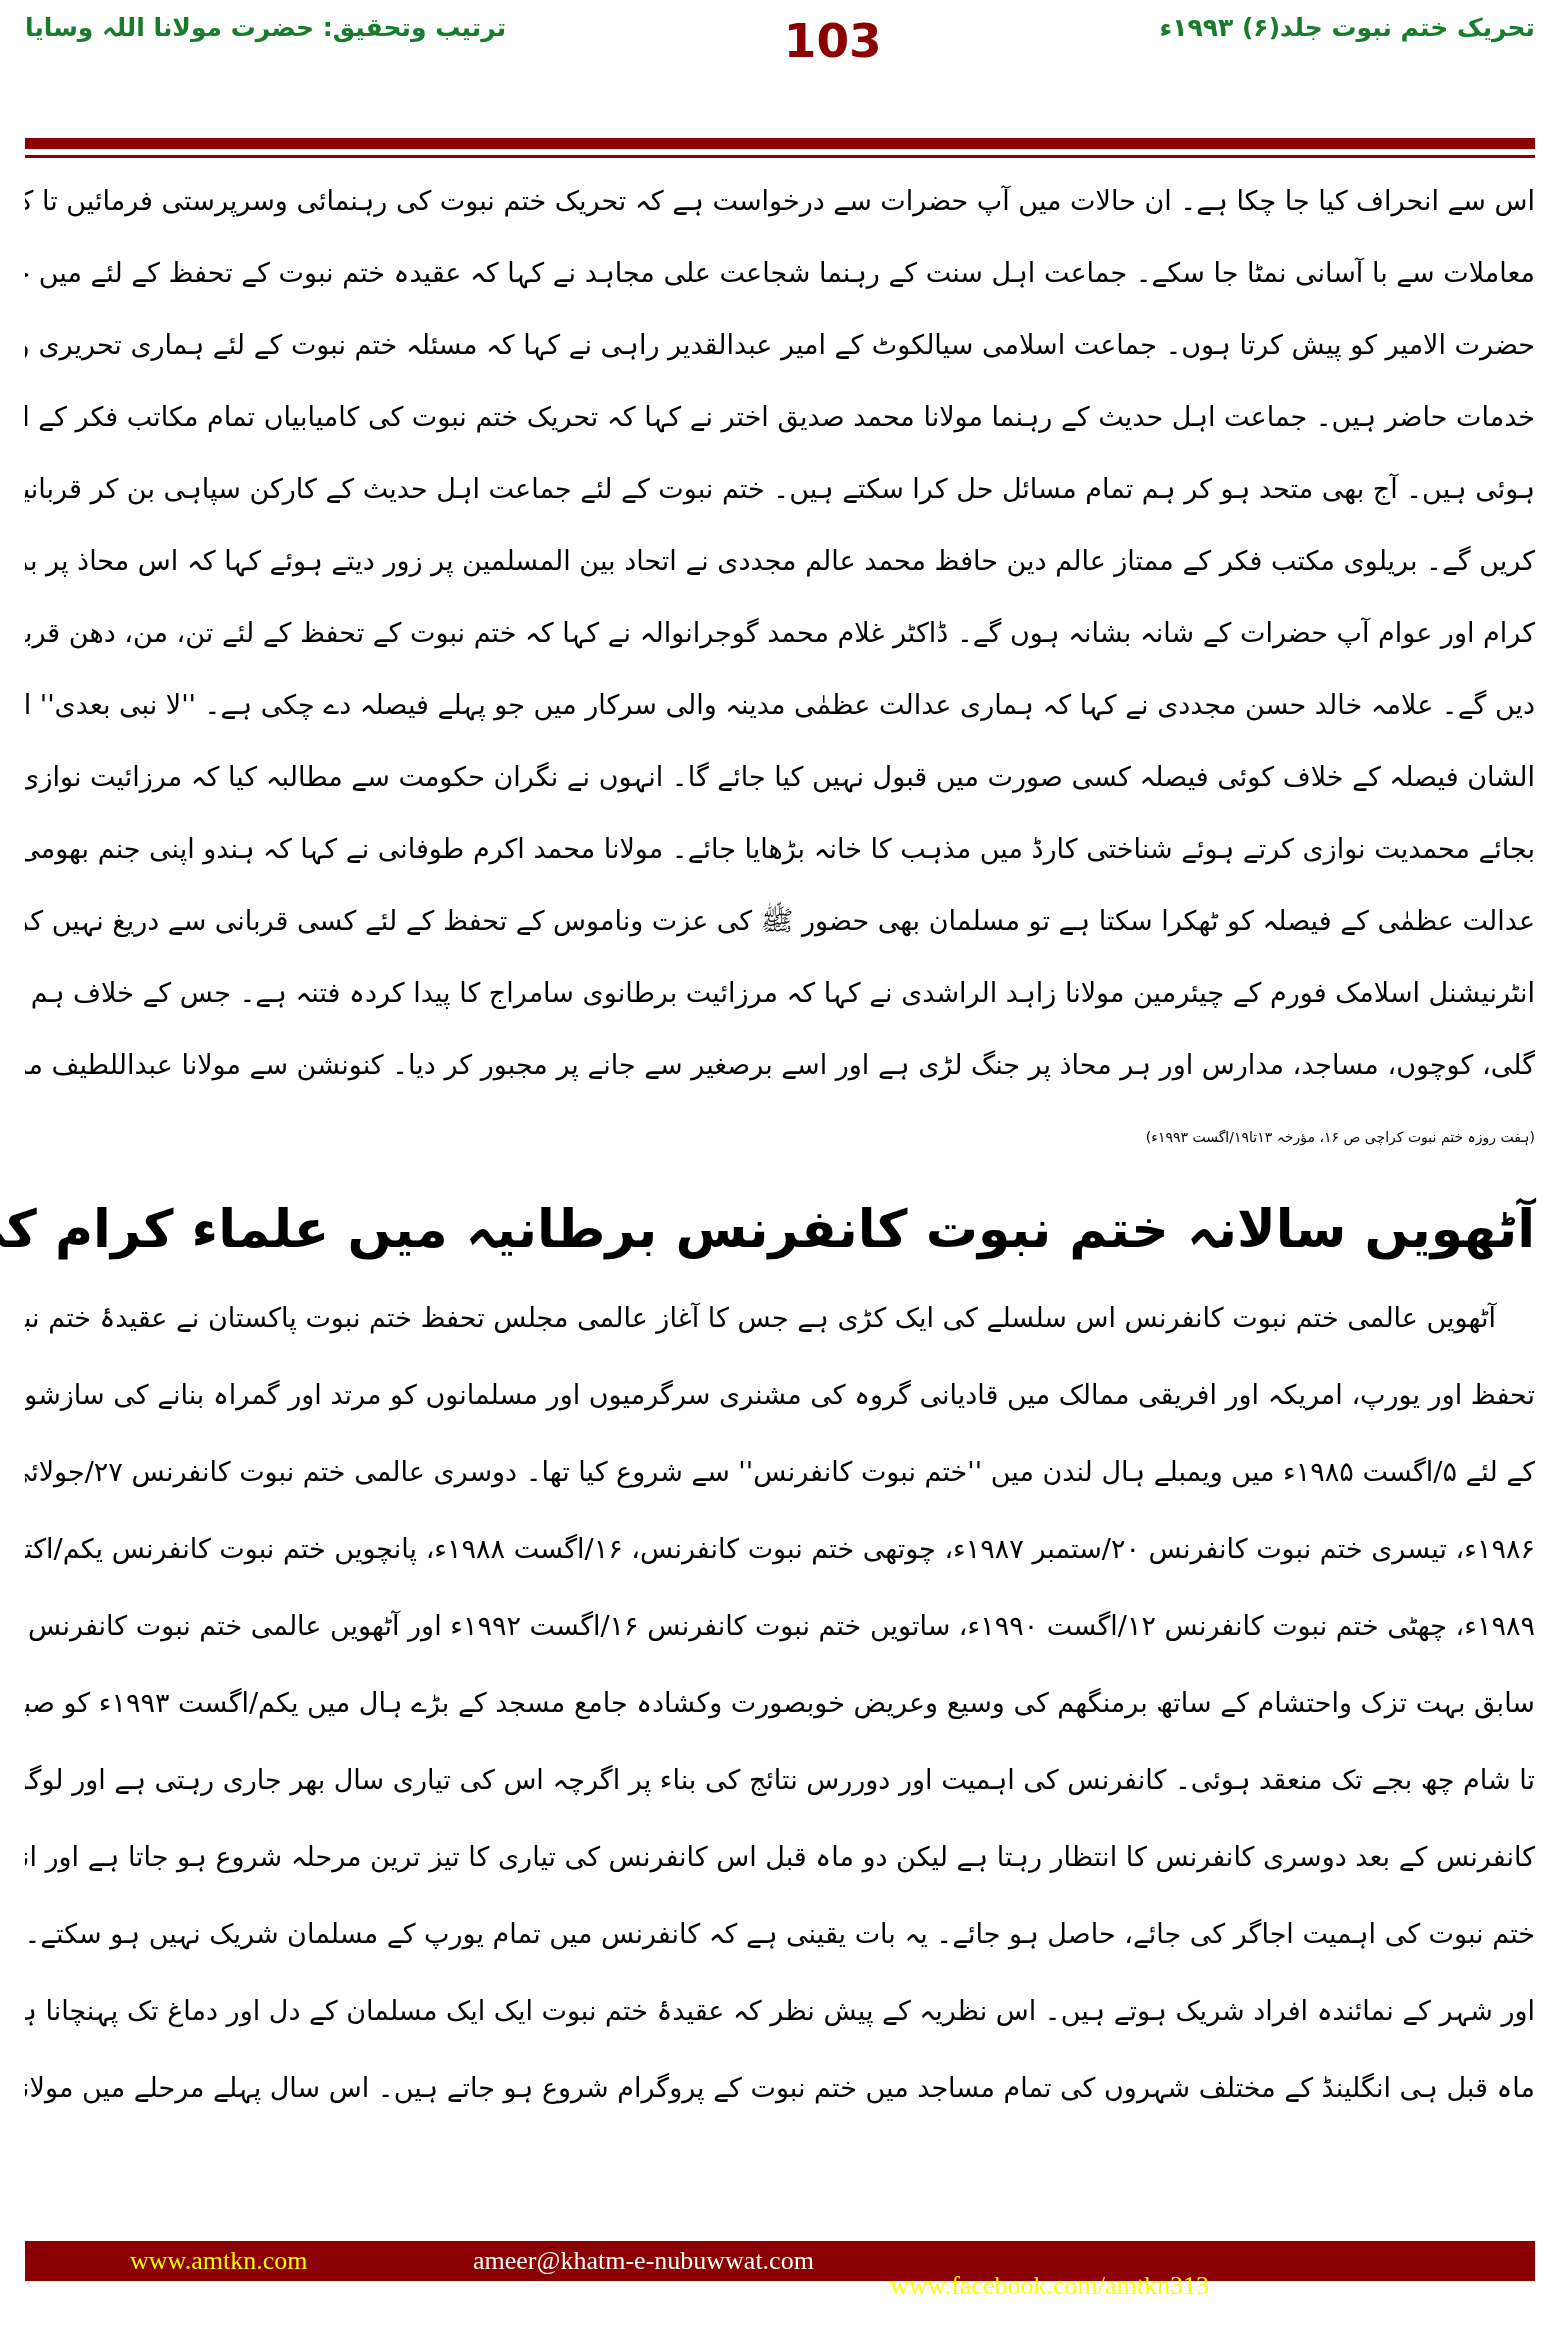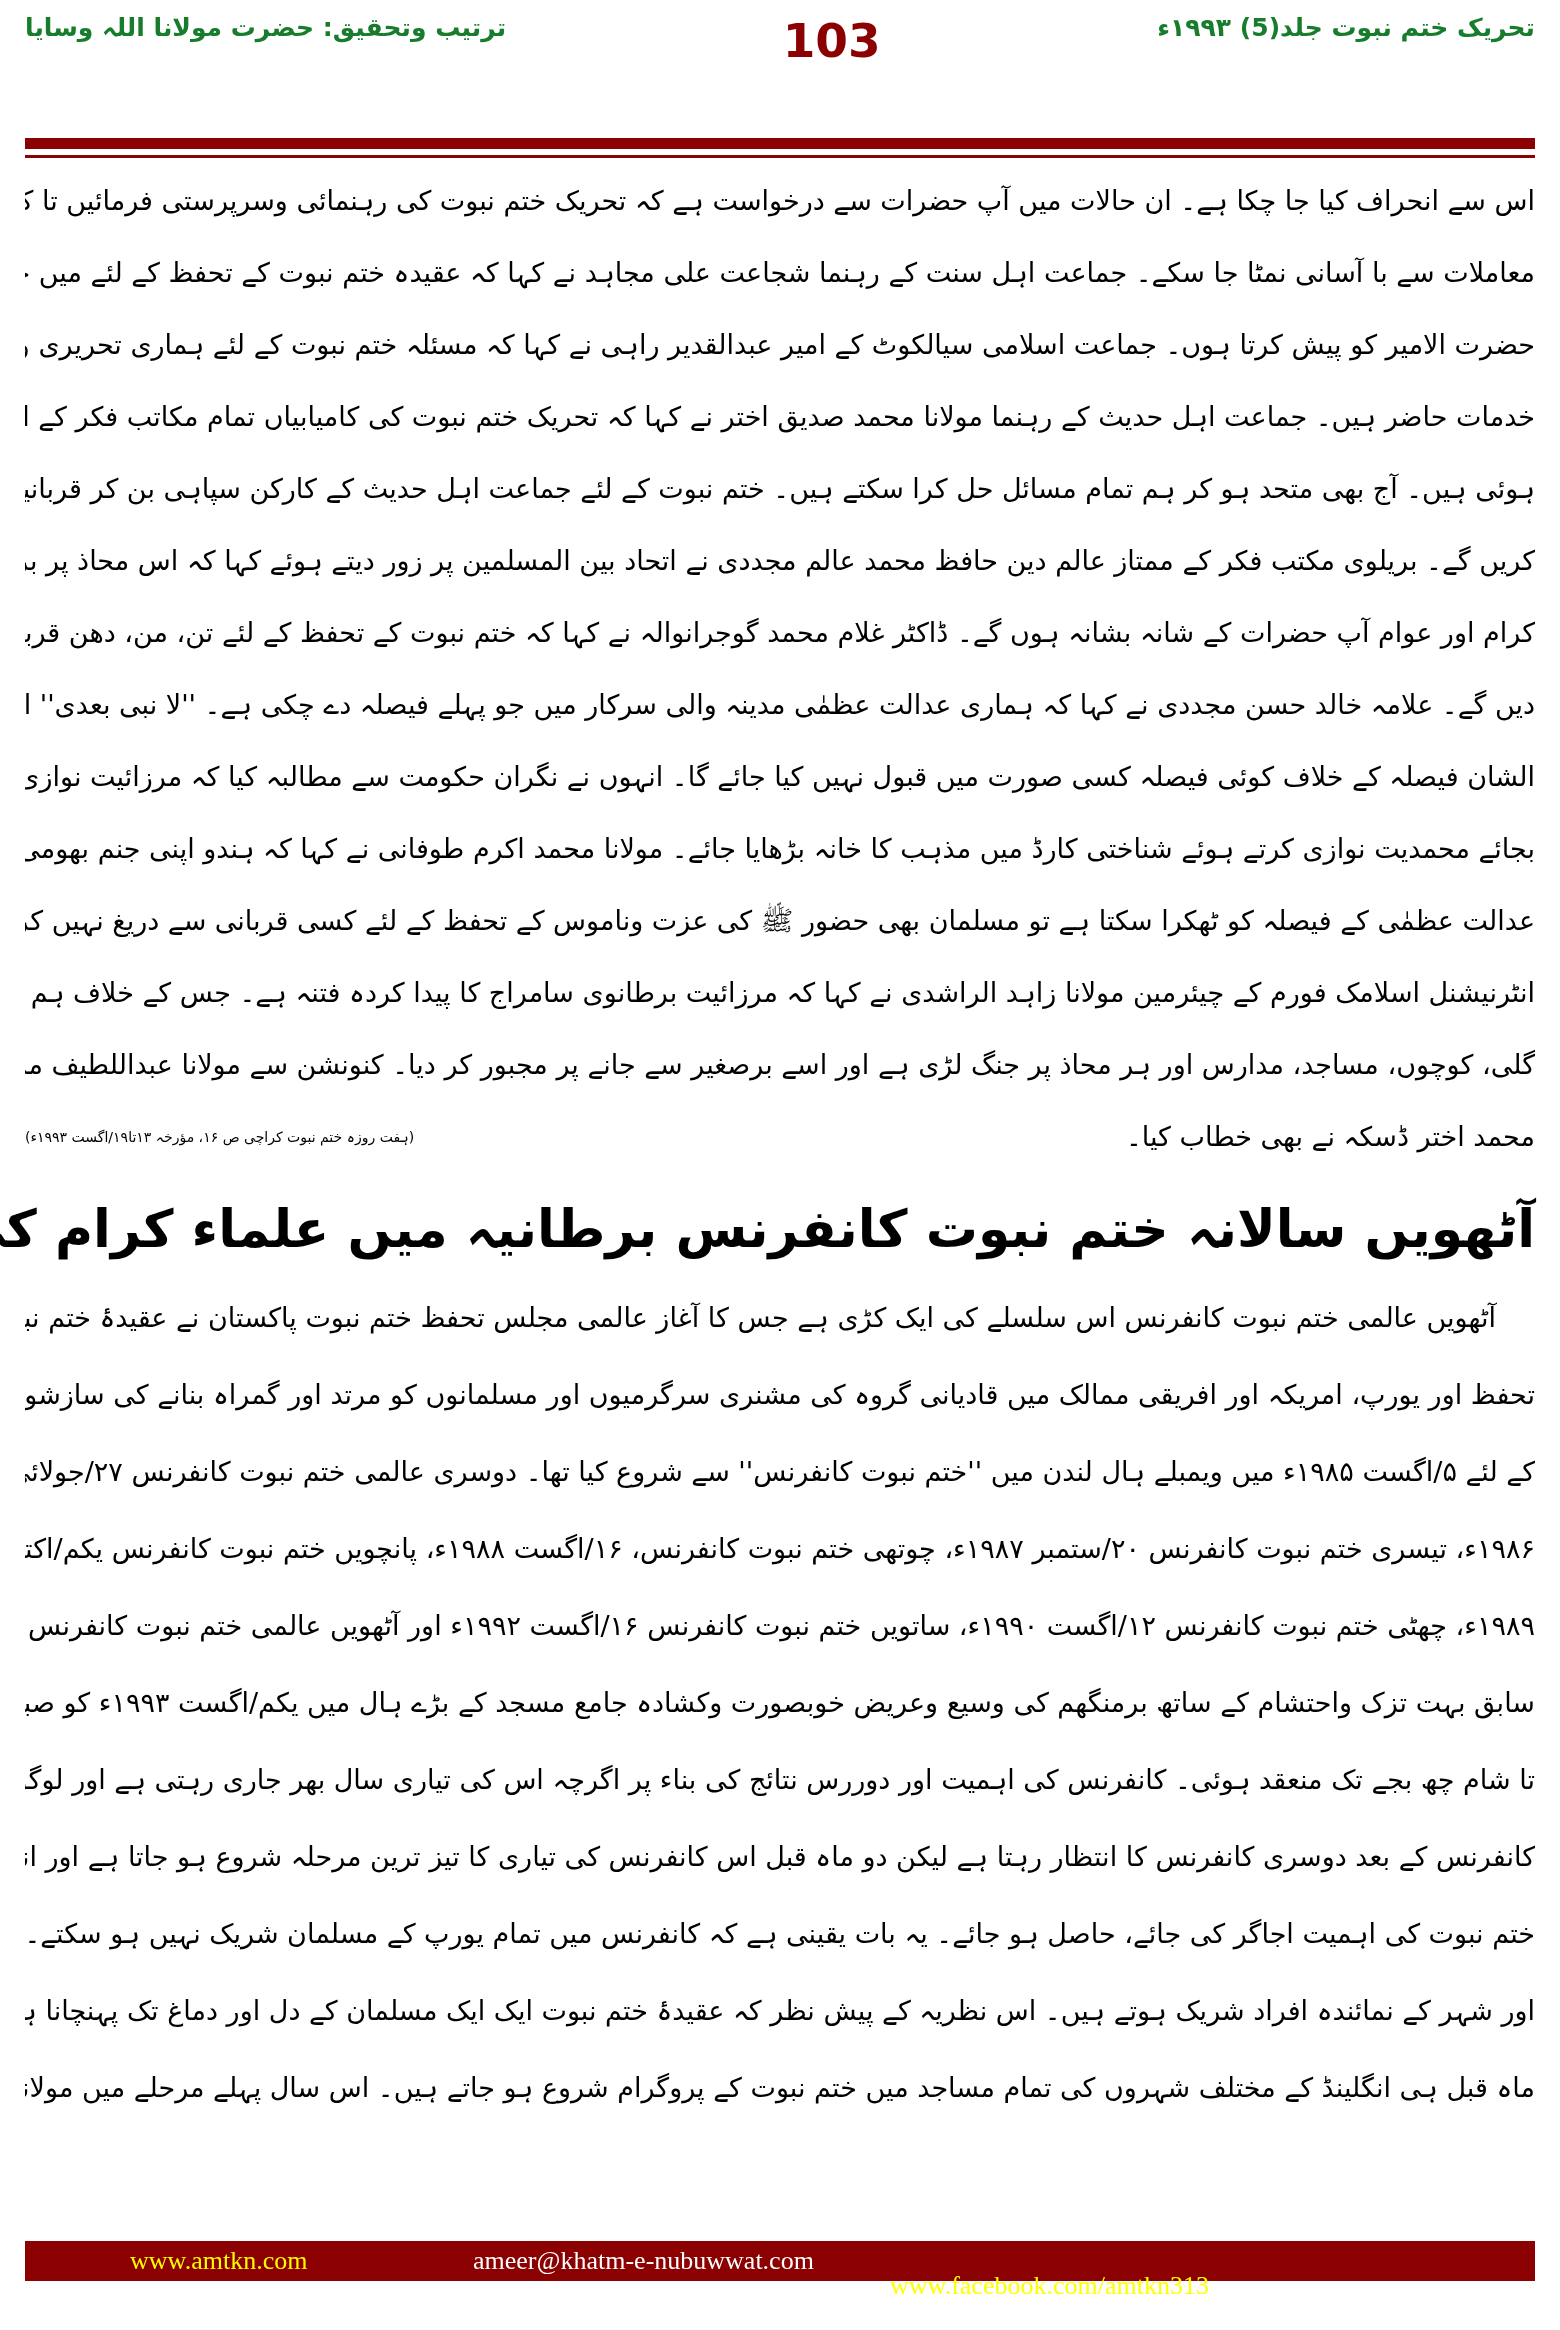--- a/index.html
+++ b/index.html
@@ -65,21 +65,21 @@
   .f-fb{left:865px;color:#ffff00;margin-top:25px;}
 </style>
 </head>
 <body>
 
 <div class="page">
 
   <div class="hdr">
     <div class="green">ترتیب وتحقیق: حضرت مولانا اللہ وسایا</div>
     <div class="pageno">103</div>
-    <div class="green">تحریک ختم نبوت جلد(5) ۱۹۹۳ء</div>
+    <div class="green">تحریک ختم نبوت جلد(۶) ۱۹۹۳ء</div>
   </div>
 
   <div class="rule-wrap">
     <div class="rule-thick"></div>
     <div class="rule-gap"></div>
     <div class="rule-thin"></div>
   </div>
 
   <div class="body">
 
@@ -91,21 +91,20 @@
       <div class="line">ہوئی ہیں۔ آج بھی متحد ہو کر ہم تمام مسائل حل کرا سکتے ہیں۔ ختم نبوت کے لئے جماعت اہل حدیث کے کارکن سپاہی بن کر قربانیاں پیش</div>
       <div class="line">کریں گے۔ بریلوی مکتب فکر کے ممتاز عالم دین حافظ محمد عالم مجددی نے اتحاد بین المسلمین پر زور دیتے ہوئے کہا کہ اس محاذ پر بریلوی علماء</div>
       <div class="line">کرام اور عوام آپ حضرات کے شانہ بشانہ ہوں گے۔ ڈاکٹر غلام محمد گوجرانوالہ نے کہا کہ ختم نبوت کے تحفظ کے لئے تن، من، دھن قربان کر</div>
       <div class="line">دیں گے۔ علامہ خالد حسن مجددی نے کہا کہ ہماری عدالت عظمٰی مدینہ والی سرکار میں جو پہلے فیصلہ دے چکی ہے۔ ''لا نبی بعدی'' اس عظیم</div>
       <div class="line">الشان فیصلہ کے خلاف کوئی فیصلہ کسی صورت میں قبول نہیں کیا جائے گا۔ انہوں نے نگران حکومت سے مطالبہ کیا کہ مرزائیت نوازی کے</div>
       <div class="line">بجائے محمدیت نوازی کرتے ہوئے شناختی کارڈ میں مذہب کا خانہ بڑھایا جائے۔ مولانا محمد اکرم طوفانی نے کہا کہ ہندو اپنی جنم بھومی کے لئے</div>
       <div class="line">عدالت عظمٰی کے فیصلہ کو ٹھکرا سکتا ہے تو مسلمان بھی حضور ﷺ کی عزت وناموس کے تحفظ کے لئے کسی قربانی سے دریغ نہیں کریں گے۔</div>
       <div class="line">انٹرنیشنل اسلامک فورم کے چیئرمین مولانا زاہد الراشدی نے کہا کہ مرزائیت برطانوی سامراج کا پیدا کردہ فتنہ ہے۔ جس کے خلاف ہم نے</div>
       <div class="line">گلی، کوچوں، مساجد، مدارس اور ہر محاذ پر جنگ لڑی ہے اور اسے برصغیر سے جانے پر مجبور کر دیا۔ کنونشن سے مولانا عبداللطیف مسعود، حافظ</div>
       <div class="lastline">
-        <span class="main">محمد اختر ڈسکہ نے بھی خطاب کیا۔</span>
         <span class="cite">(ہفت روزہ ختم نبوت کراچی ص ۱۶، مؤرخہ ۱۳تا۱۹/اگست ۱۹۹۳ء)</span>
       </div>
     </div>
 
     <div class="heading">آٹھویں سالانہ ختم نبوت کانفرنس برطانیہ میں علماء کرام کی تقریریں</div>
 
     <div class="p2">
       <div class="line first-indent">آٹھویں عالمی ختم نبوت کانفرنس اس سلسلے کی ایک کڑی ہے جس کا آغاز عالمی مجلس تحفظ ختم نبوت پاکستان نے عقیدۂ ختم نبوت کے</div>
       <div class="line">تحفظ اور یورپ، امریکہ اور افریقی ممالک میں قادیانی گروہ کی مشنری سرگرمیوں اور مسلمانوں کو مرتد اور گمراہ بنانے کی سازشوں کو روکنے</div>
       <div class="line">کے لئے ۵/اگست ۱۹۸۵ء میں ویمبلے ہال لندن میں ''ختم نبوت کانفرنس'' سے شروع کیا تھا۔ دوسری عالمی ختم نبوت کانفرنس ۲۷/جولائی</div>

